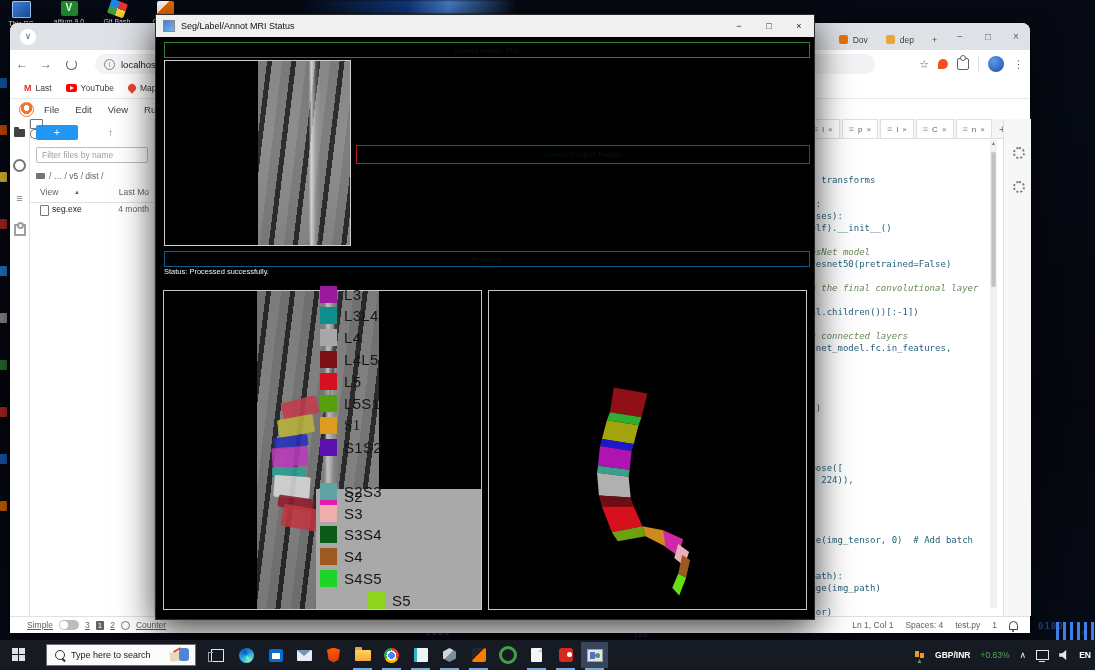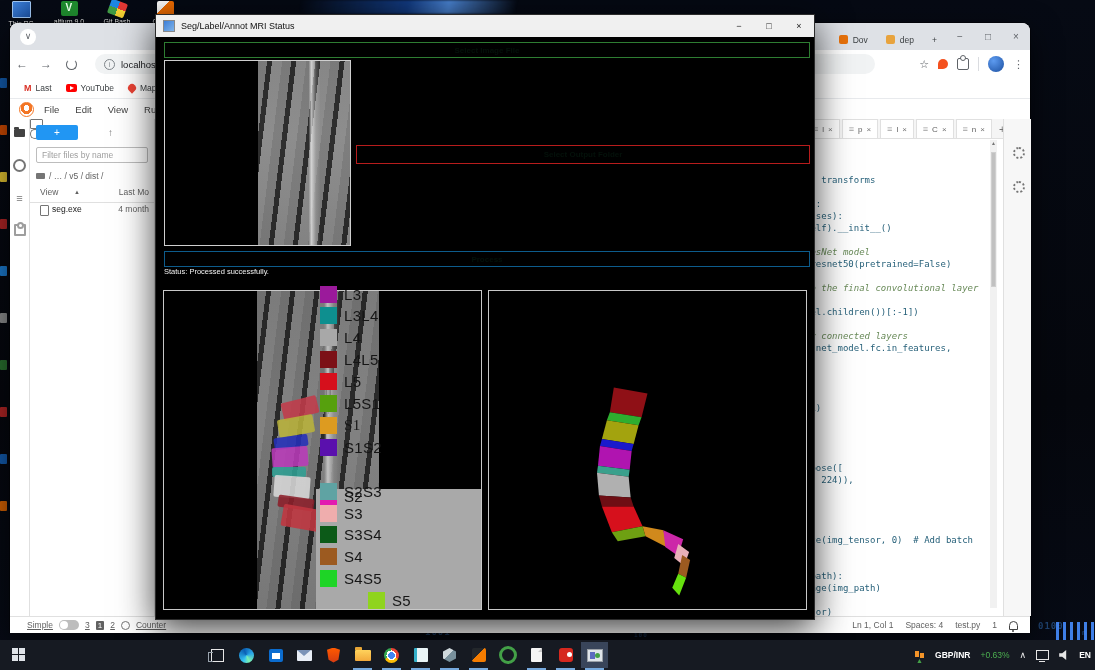--- a/index.html
+++ b/index.html
@@ -510,20 +510,29 @@
     </div>
   </div>
 
   <div id="taskbar" class="abs">
     <div class="start">
         <div></div>
         <div></div>
         <div></div>
         <div></div>
       </div>
+    <div class="tsearch">
+      <span class="mag"></span>
+      <span class="ph">Type here to search</span>
+      <span class="sh-art">
+        <span class="sh-book"></span>
+          <span class="sh-bag"></span>
+          <span class="sh-pen"></span>
+      </span>
+    </div>
     <div class="tb-cells">
         <div class="tb-cell k-task-view">
 
         <div class="tb-ic"></div>
 
       </div>
         <div class="tb-cell k-edge">
 
         <div class="tb-ic"></div>
 

